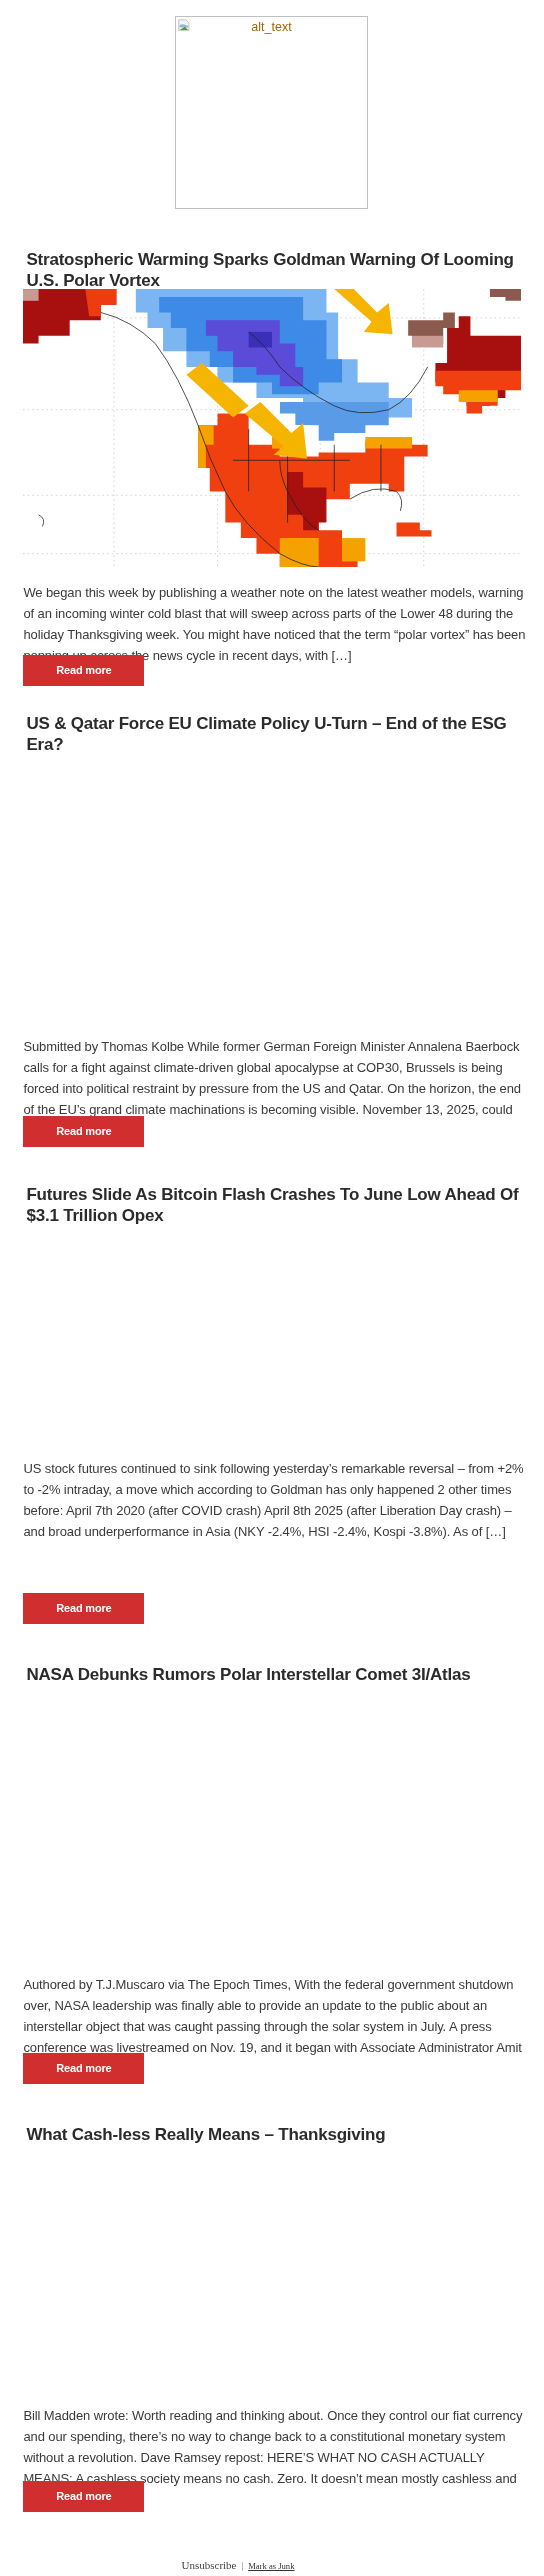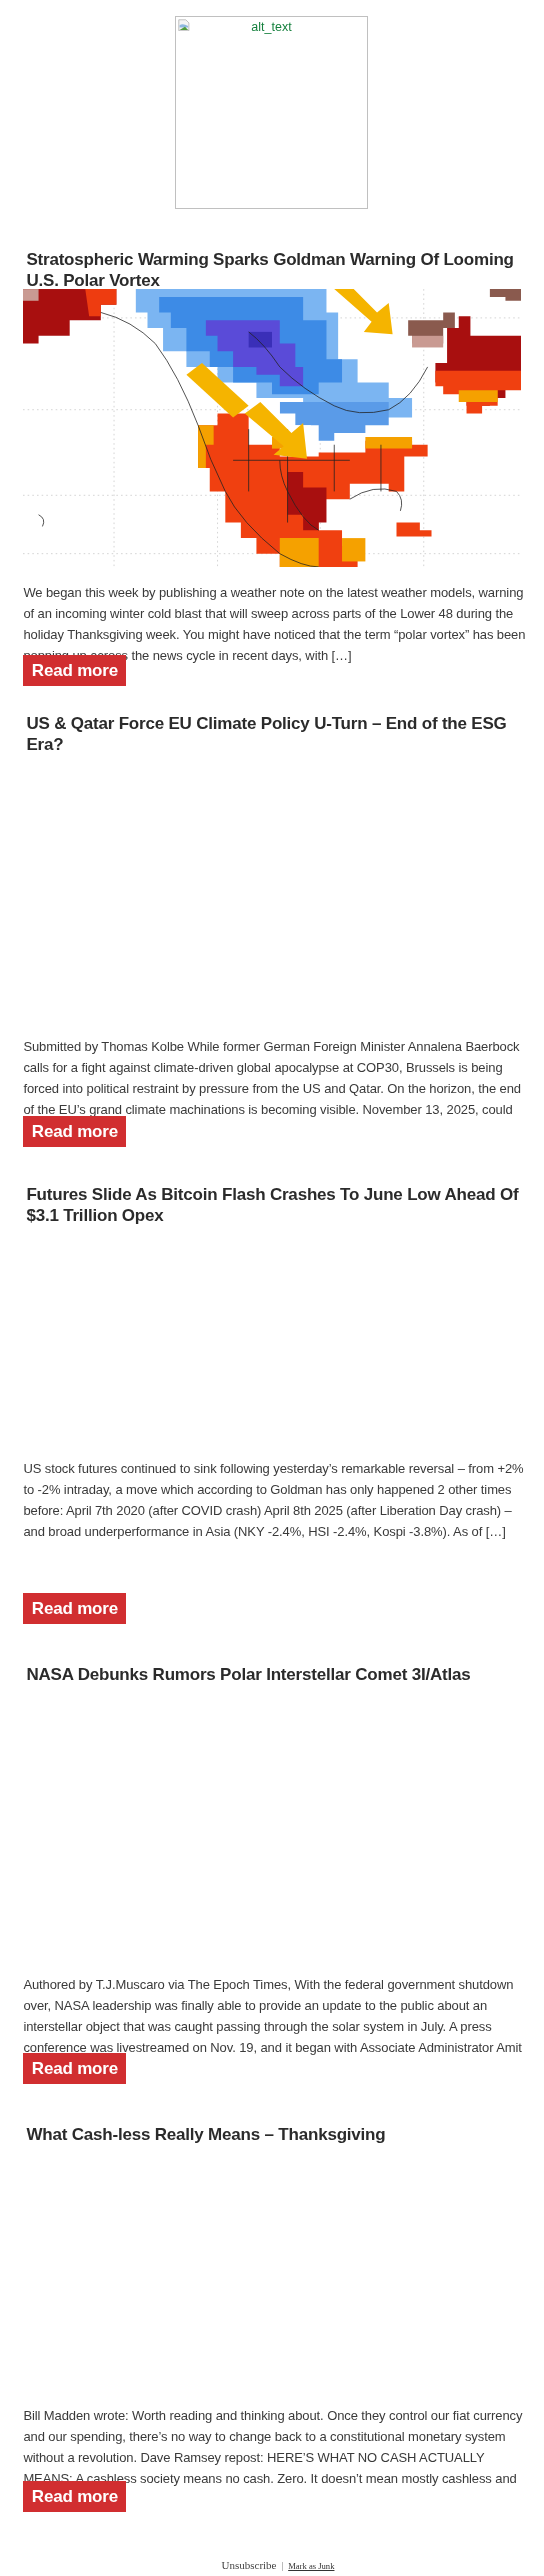--- a/index.html
+++ b/index.html
@@ -2,31 +2,31 @@
 <html style="font-size:12.5px"><head>
 <meta charset="utf-8">
 <style>
   html, body { margin: 0; padding: 0; background: #ffffff; }
   body { width: 545px; height: 2576px; position: relative; overflow: hidden;
          font-family: "Liberation Sans", sans-serif; color: #333333; }
   .abs { position: absolute; }
   .broken-img { left: 175px; top: 15.6px; width: 193px; height: 193px;
                 border: 0.8px solid #c0c0c0; box-sizing: border-box; }
   .broken-img .alt { position: absolute; top: 3.1px; left: 0; right: 0; text-align: center;
-                     font-size: 12.5px; color: #15803d; }
+                     font-size: 12.5px; color: #a16207; }
   .broken-img .bi-icon { position: absolute; left: 2.3px; top: 2.3px; width: 11.7px; height: 12.5px; }
   .heading { left: 23.4px; width: 498px; font-size: 17px; font-weight: bold; line-height: 21px;
              color: #2b2b2b; margin: 3px; letter-spacing: -0.2px; }
   .para { left: 23.4px; width: 502px; font-size: 13px; line-height: 21px; color: #3a3a3a; margin: 0; letter-spacing: -0.1px; }
-  .btn { left: 23.4px; width: 103px; height: 31px; background: #d12e30; color: #ffffff;
-         font-weight: bold; font-size: 17px; text-align: center; line-height: 31px;
+  .btn { left: 23.4px; width: 121px; height: 31px; background: #d12e30; color: #ffffff;
+         font-weight: bold; font-size: 11px; text-align: center; line-height: 31px;
          border: none; cursor: pointer; padding: 0; font-family: "Liberation Sans", sans-serif; letter-spacing: -0.2px; }
   .map { left: 23.4px; top: 289px; width: 498px; height: 278px; overflow: hidden; background: #ffffff; }
   .img-placeholder { left: 23.4px; width: 498px; background: #ffffff; }
-  .footer { left: 0; width: 476px; top: 2558px; text-align: center; font-family: "Liberation Serif", serif; color: #444; padding-left: 40px; }
+  .footer { left: 0; width: 476px; top: 2558px; text-align: center; font-family: "Liberation Serif", serif; color: #444; }
   .footer .unsub { font-size: 11px; }
   .footer .sep { font-size: 11px; color: #888; margin: 0 1.6px; }
   .footer .junk { font-size: 8.6px; text-decoration: underline; color: #333; }
 </style>
 </head>
 <body>
 
 <div class="abs broken-img">
   <svg class="bi-icon" viewBox="0 0 15 16">
     <path d="M1 1 H10 L14 5 V15 H1 Z" fill="#f4f4f4" stroke="#a0a0a0" stroke-width="0.8"></path>

